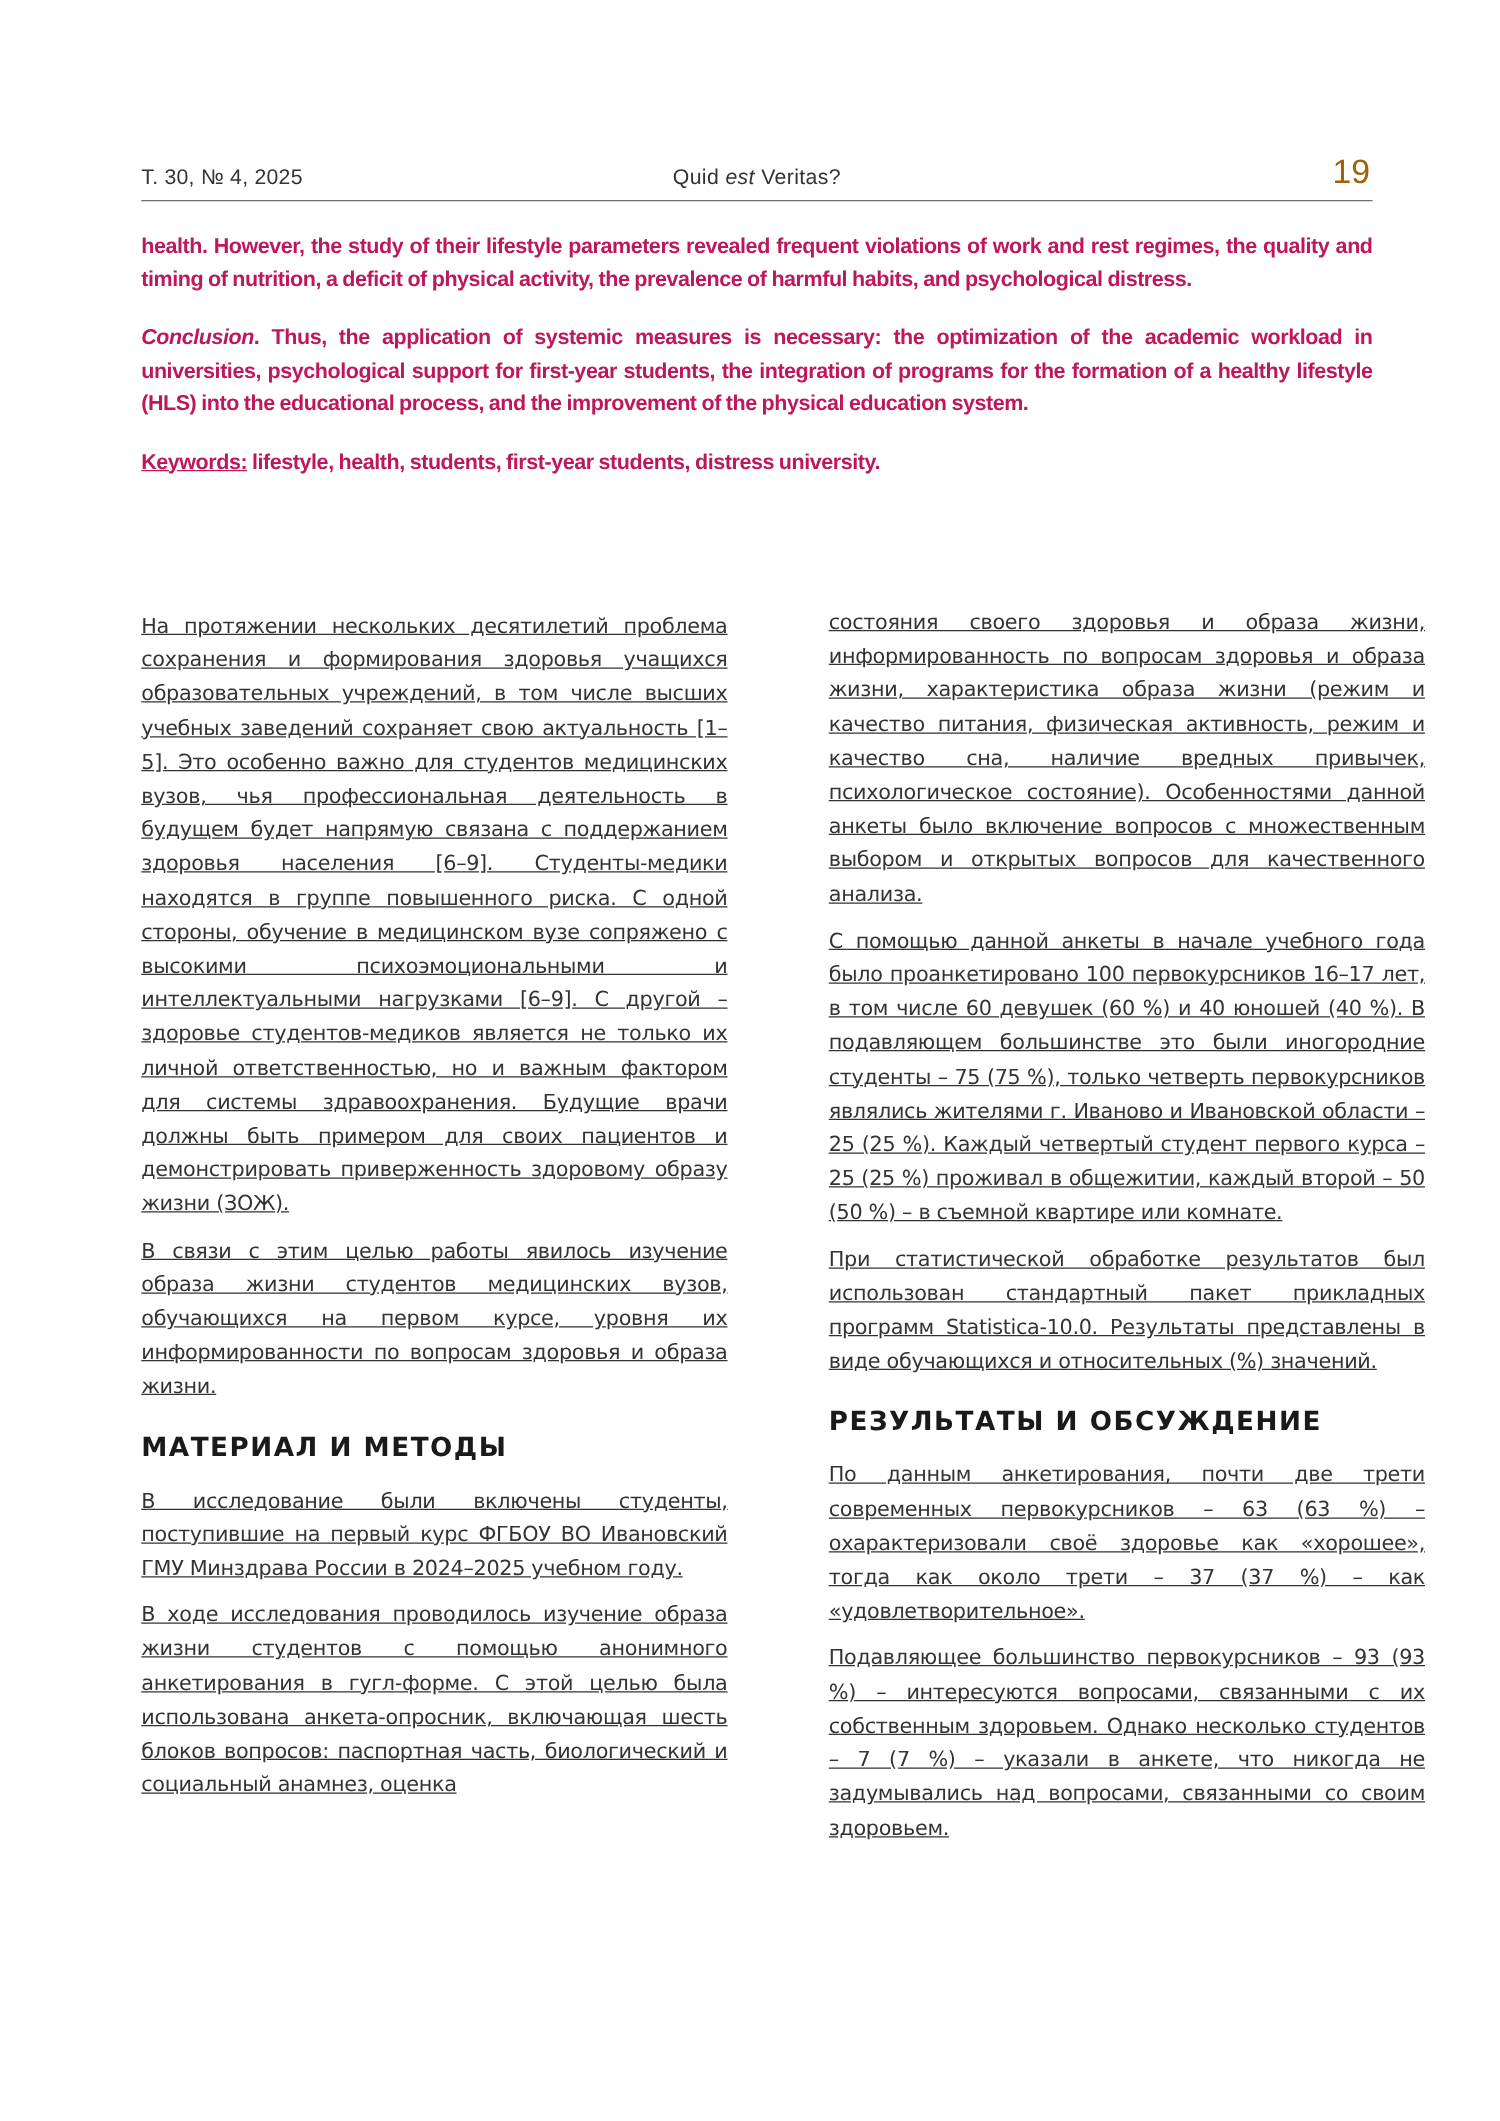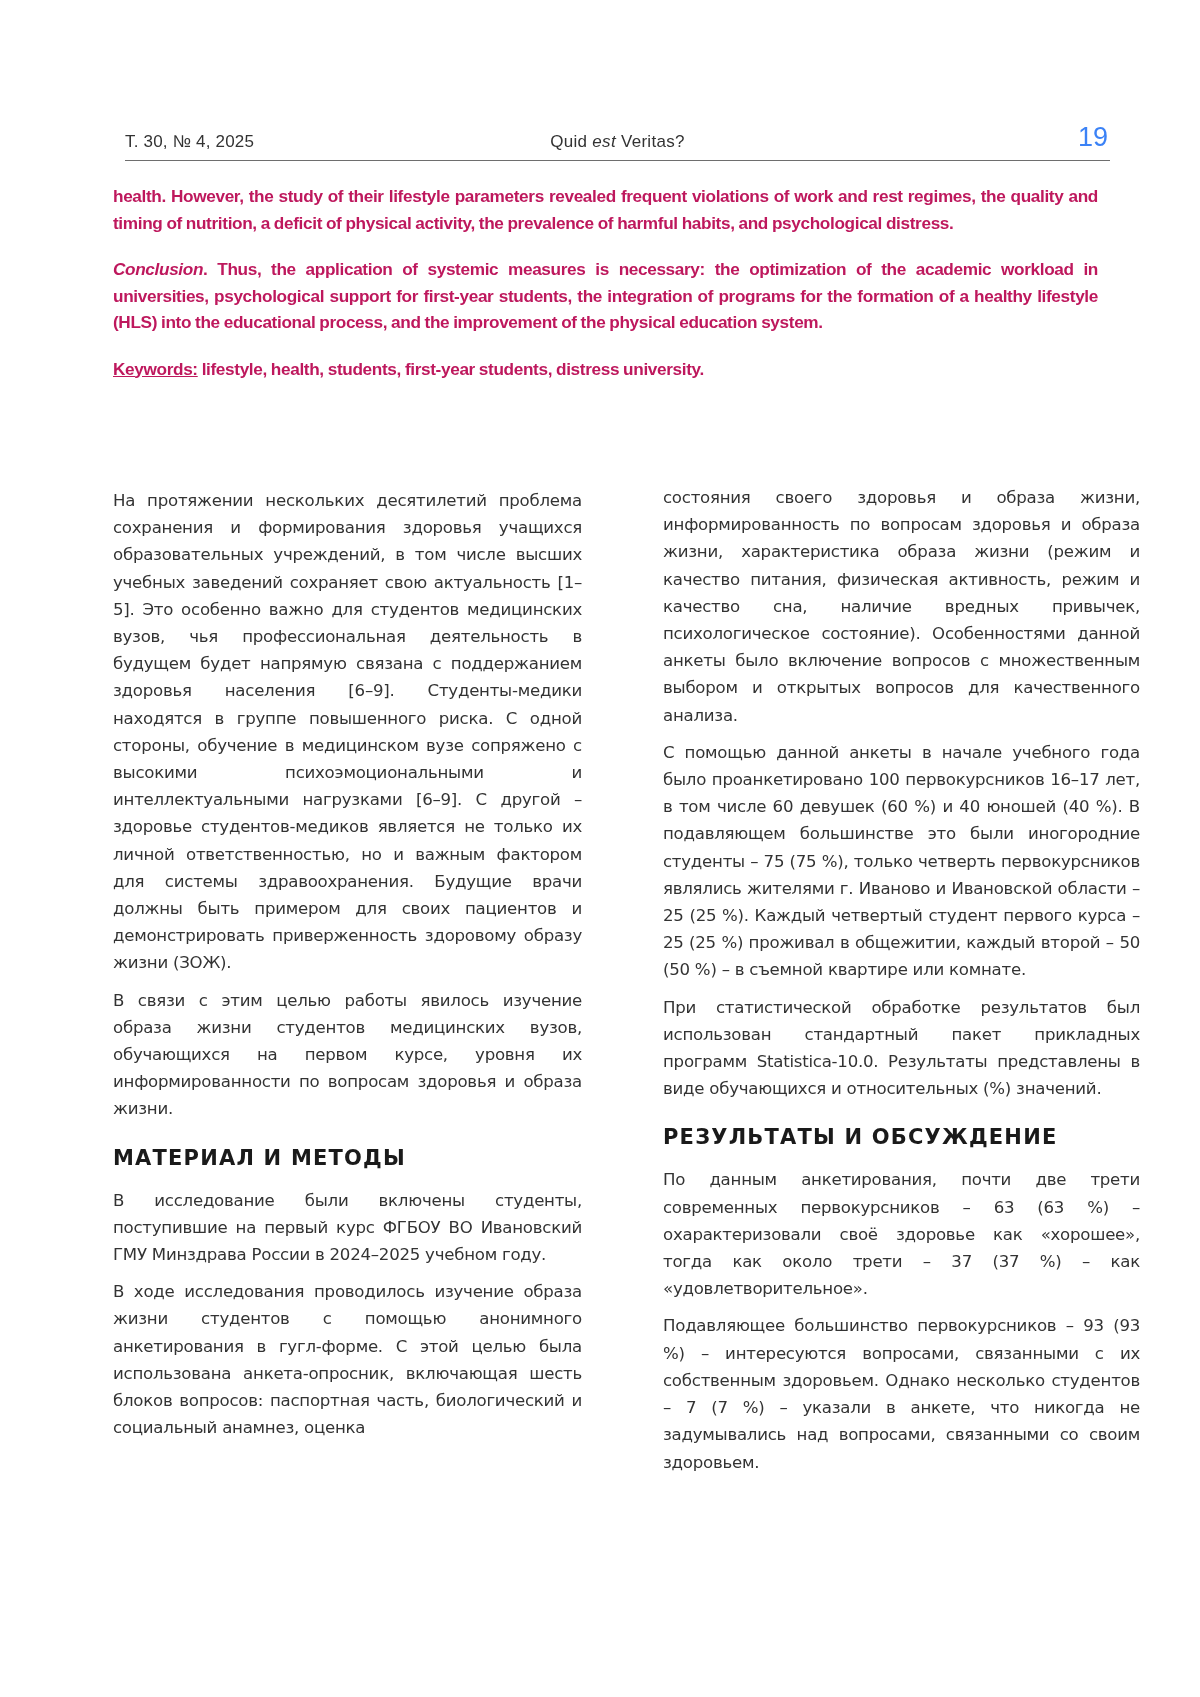--- a/index.html
+++ b/index.html
@@ -18,21 +18,21 @@
     .page {
       position: absolute;
       left: 113px;
       top: 0;
       width: 985px;
     }
     
     .running-header {
       position: absolute;
       top: 126px;
-      left: 12px;
+      left: 0;
       width: 985px;
       height: 34px;
       border-bottom: 1.5px solid #6e6e6e;
       font-family: "Liberation Sans", sans-serif;
       font-size: 17px;
       color: #333;
     }
     .rh-left {
       position: absolute;
       left: 0;
@@ -46,21 +46,21 @@
       top: 6px;
       text-align: center;
       letter-spacing: 0.3px;
     }
     .rh-center em { font-style: italic; }
     .rh-right {
       position: absolute;
       right: 2px;
       top: -4px;
       font-size: 27px;
-      color: #3b82f6;
+      color: #a16207;
     }
 
     
     .abstract {
       position: absolute;
       top: 183px;
       left: 0;
       width: 985px;
       font-family: "Liberation Sans", sans-serif;
       font-weight: bold;
@@ -86,20 +86,21 @@
       line-height: 27.2px;
       color: #333;
       text-align: justify;
       letter-spacing: -0.25px;
     }
     .col-left { left: 0; width: 469px; }
     .col-right { left: 508px; width: 477px; top: 484px; margin-left: 42px; }
     .col p {
       margin: 0 0 10px 0;
       hyphens: manual;
+      text-decoration: underline;
     }
     .section-heading {
       font-family: "DejaVu Sans", sans-serif;
       font-weight: bold;
       font-size: 21px;
       letter-spacing: 1.2px;
       color: #1a1a1a;
       margin: 20px 0 14px 0;
       line-height: 30px;
       text-align: left;

